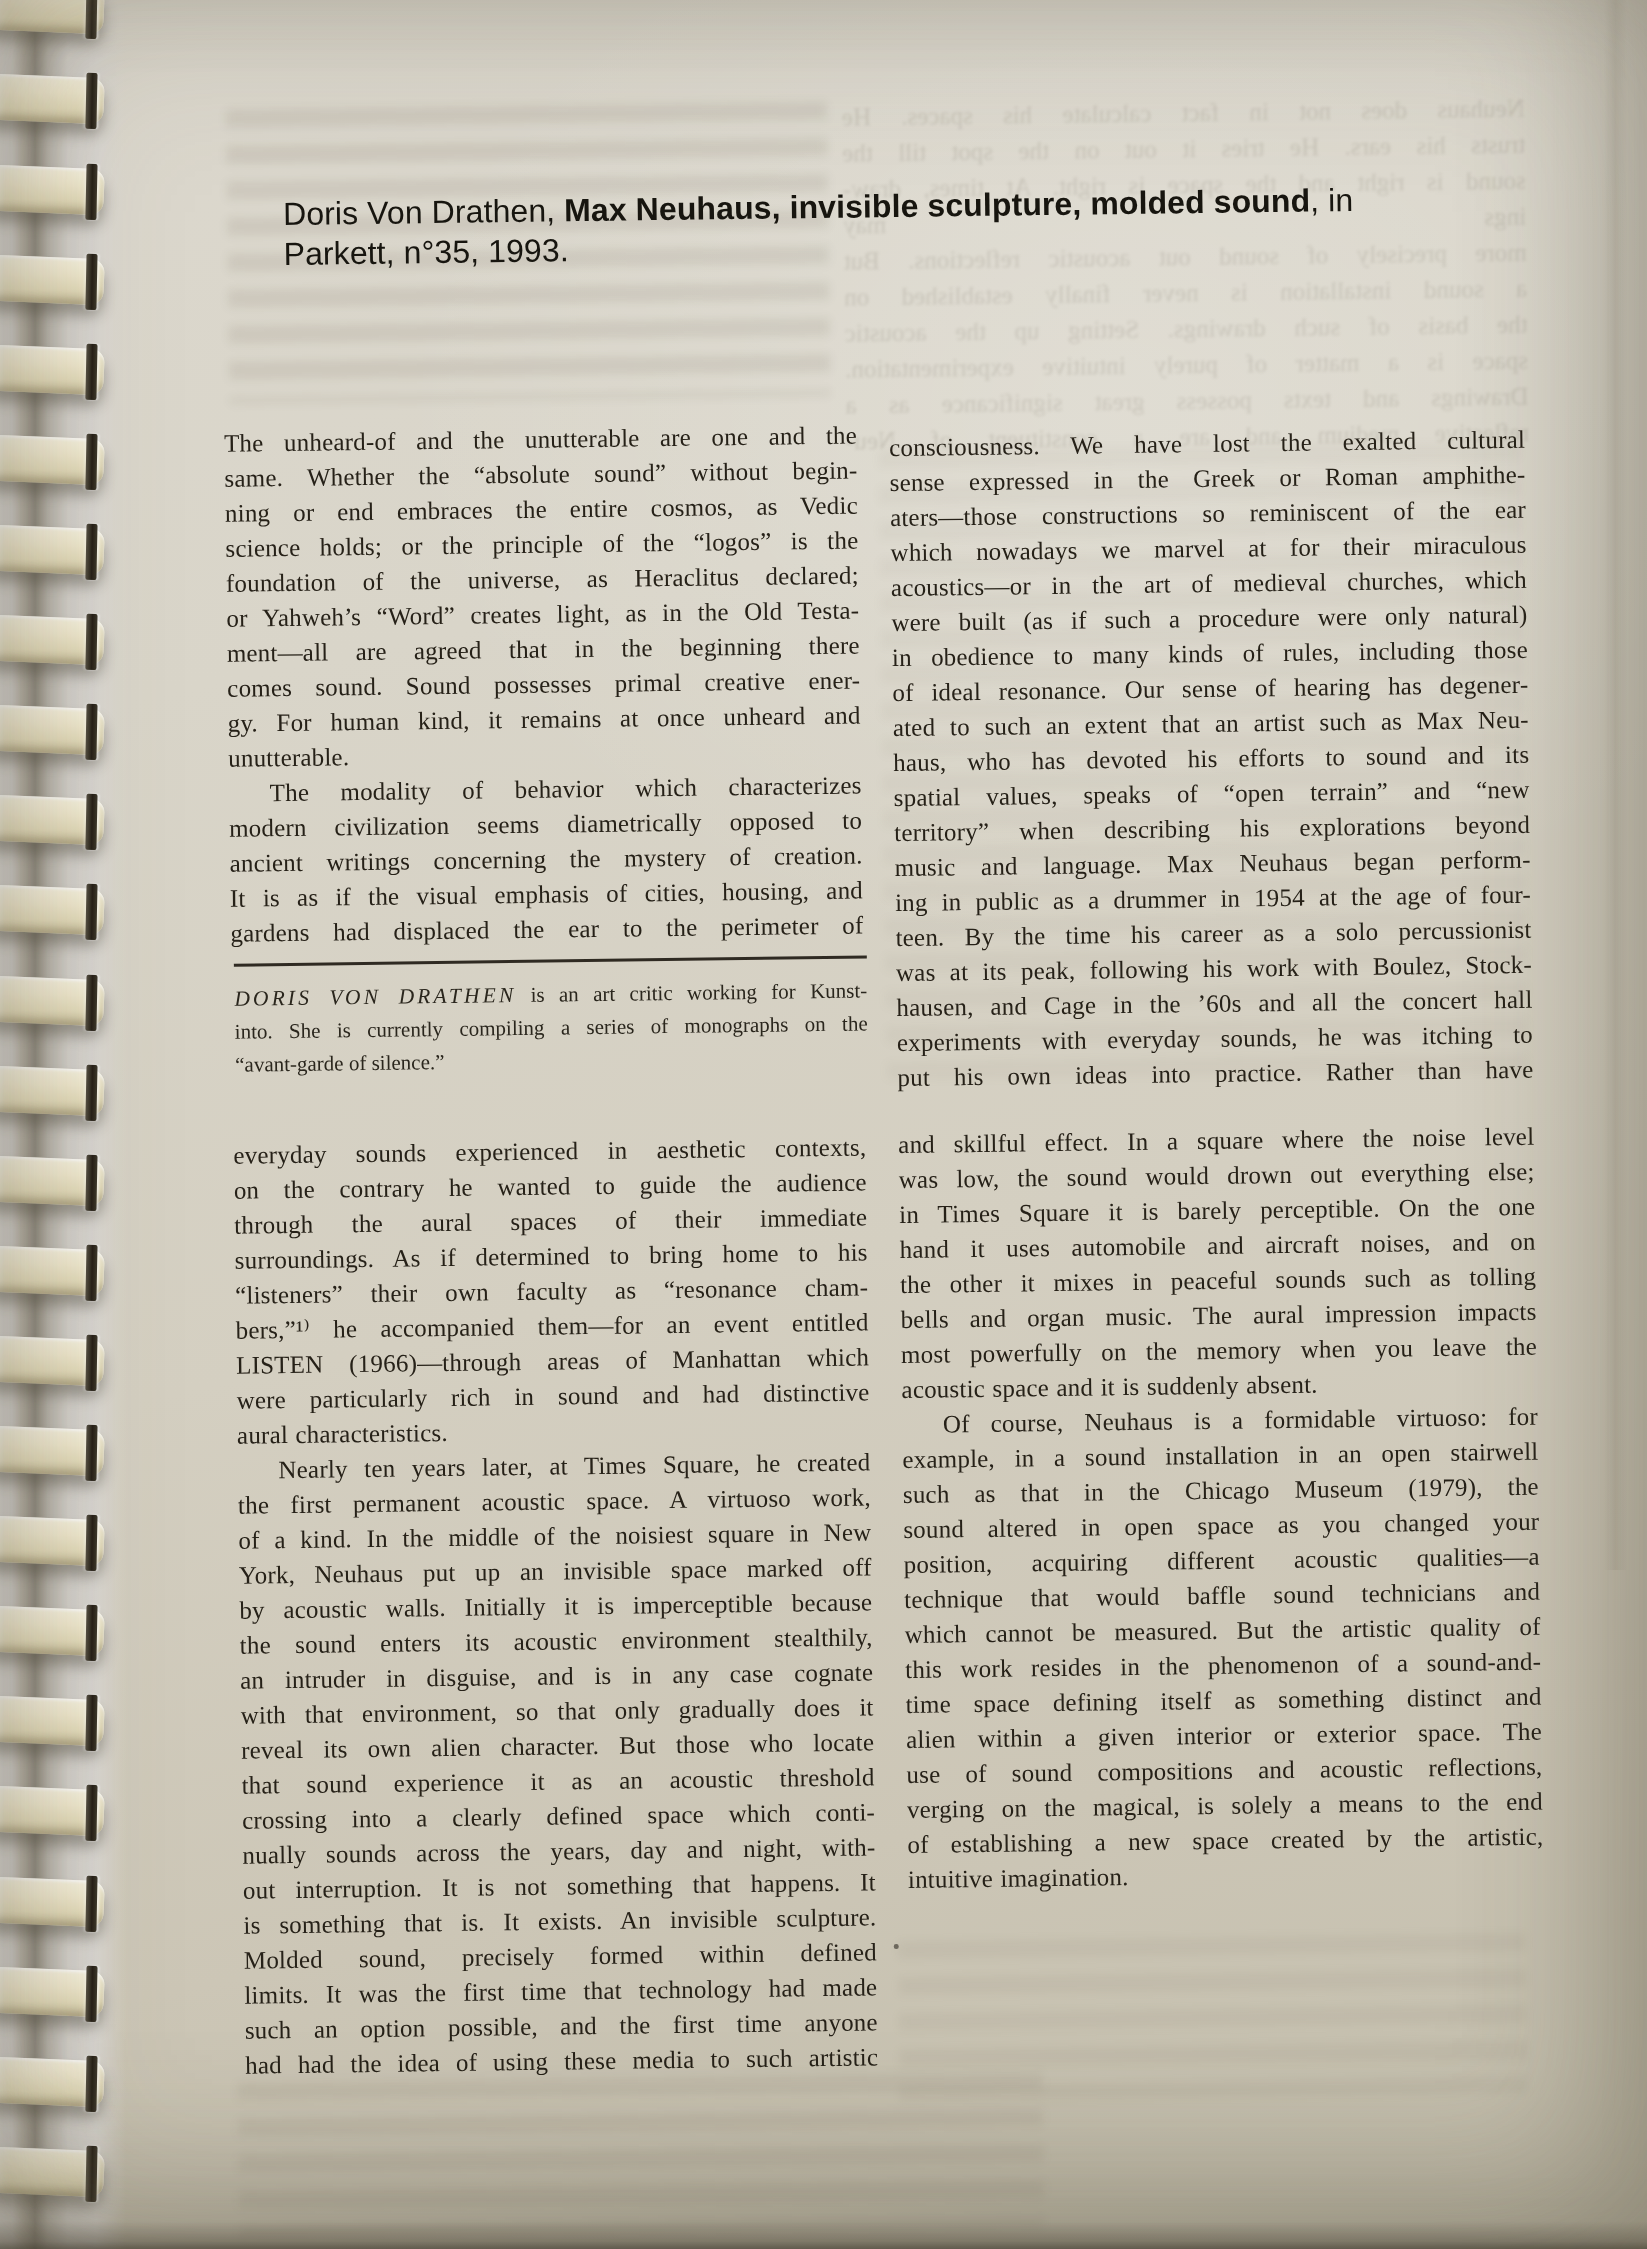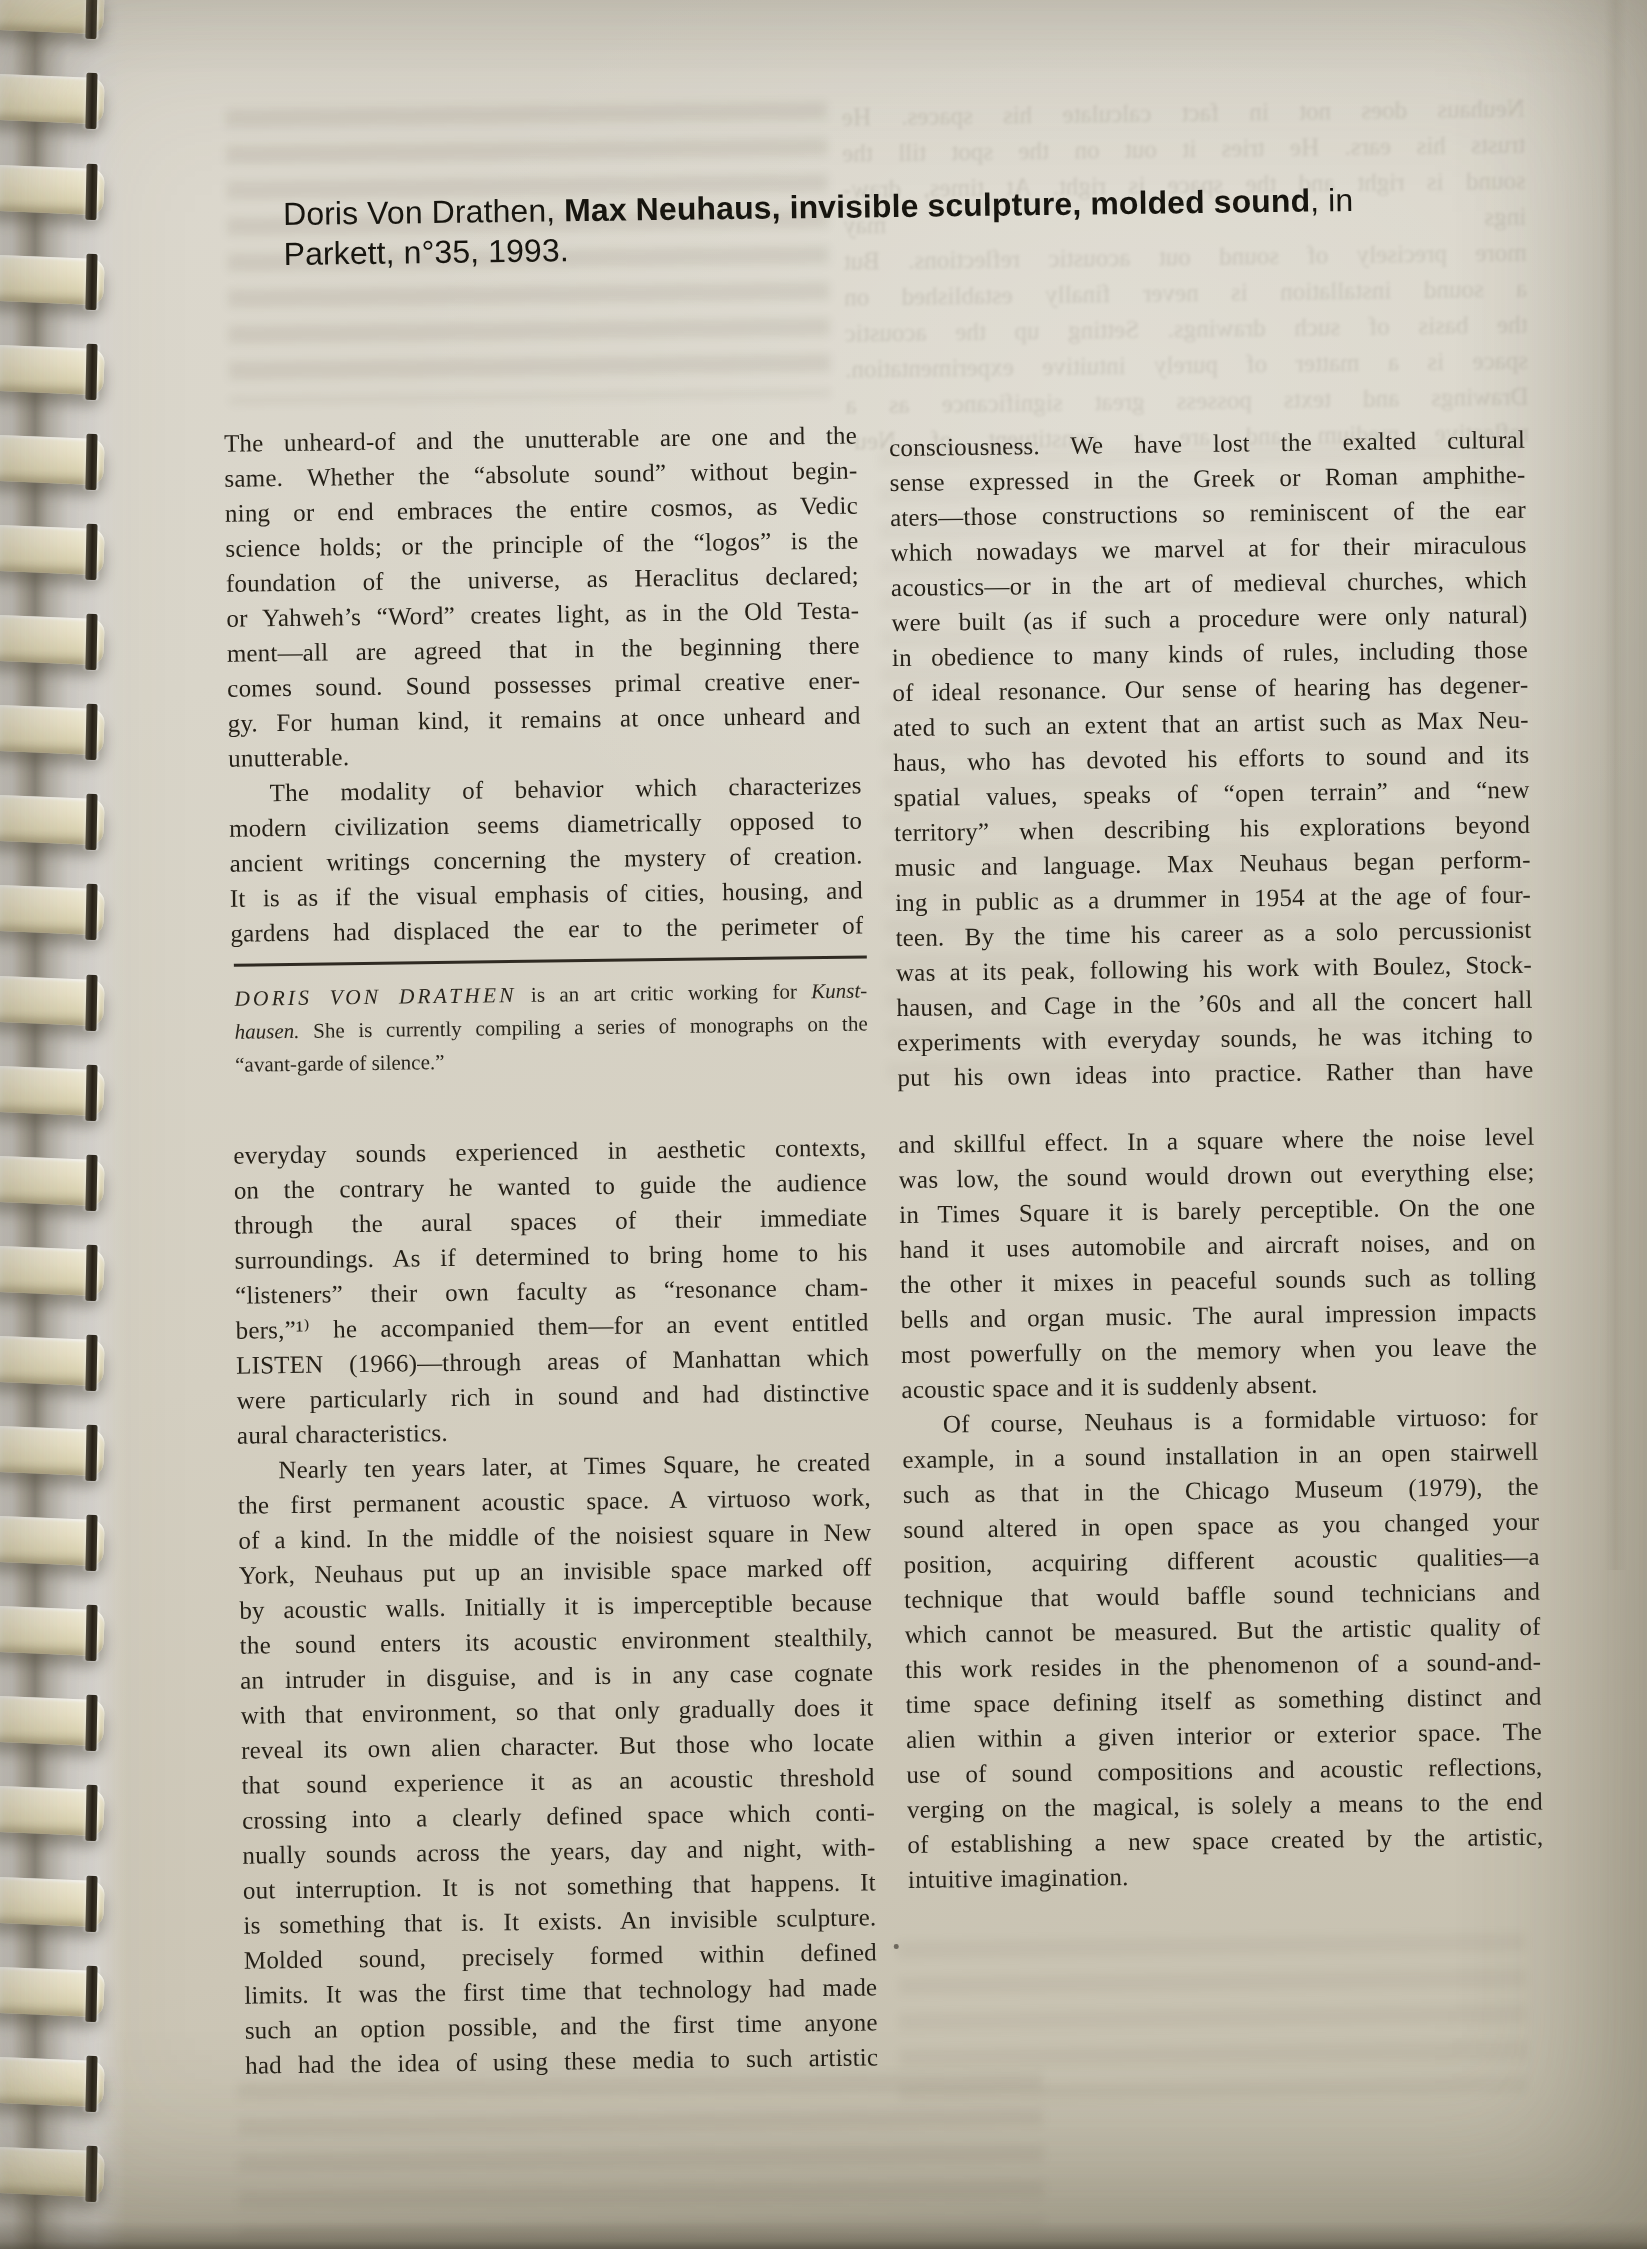--- a/index.html
+++ b/index.html
@@ -49,21 +49,21 @@
   #col-bl .bodyline{height:35px;line-height:35px;}
   #col-br .bodyline{height:35px;line-height:35px;}
   .bodyline.indent{text-indent:41px;}
   .bodyline.parend{text-align-last:left;}
 
   .fnote{position:absolute;left:236px;top:956px;width:633px;font-family:"Liberation Serif","DejaVu Serif",serif;color:#2a261d;}
   .fn-rule{height:2.7px;width:100%;background:#2f2a22;margin-bottom:16.4px;}
   .fn-line{font-size:21px;line-height:33px;height:33px;text-align:justify;text-align-last:justify;overflow:hidden;white-space:nowrap;}
   .fn-line.last{text-align-last:left;}
   .fn-name{font-style:italic;letter-spacing:3.1px;font-size:21.5px;}
-  .fn-ital{font-style:italic;}
+  .fn-ital{}
 
   
   .ghost-tr{position:absolute;left:855px;top:100px;width:683px;transform:scaleX(-1);
     opacity:.17;filter:blur(1.5px);color:#5f584a;
     font-family:"Liberation Serif","DejaVu Serif",serif;font-size:25px;}
   .ghost-tr .gline{height:36px;line-height:36px;text-align:justify;text-align-last:justify;white-space:nowrap;overflow:hidden;}
   .ghost-stripes{position:absolute;filter:blur(4.8px);pointer-events:none;
     background:repeating-linear-gradient(180deg,rgba(108,100,83,.16) 0 18px,rgba(108,100,83,0) 18px 36px);}
   #ghost-a{left:239px;top:102px;width:601px;height:294px;opacity:.75;}
   #ghost-b{left:887px;top:451px;width:642px;height:635px;opacity:.30;}
@@ -217,21 +217,21 @@
         <div class="bodyline">alien within a given interior or exterior space. The</div>
         <div class="bodyline">use of sound compositions and acoustic reflections,</div>
         <div class="bodyline">verging on the magical, is solely a means to the end</div>
         <div class="bodyline">of establishing a new space created by the artistic,</div>
         <div class="bodyline parend">intuitive imagination.</div>
       </div>
 
     <div class="fnote">
       <div class="fn-rule"></div>
       <div class="fn-line"><span class="fn-name">DORIS VON DRATHEN</span><span> is an art critic working for </span><span class="fn-ital">Kunst-</span></div>
-      <div class="fn-line"><span class="fn-ital">hausen.</span><span> She is currently compiling a series of monographs on the</span></div>
+      <div class="fn-line"><span class="fn-ital">into.</span><span> She is currently compiling a series of monographs on the</span></div>
       <div class="fn-line last">“avant-garde of silence.”</div>
     </div>
 
     <div class="stray-dot"></div>
   </div>
 
   <div class="crease"></div>
   <div class="bottom-edge"></div>
   <div class="vignette"></div>
 </div>

